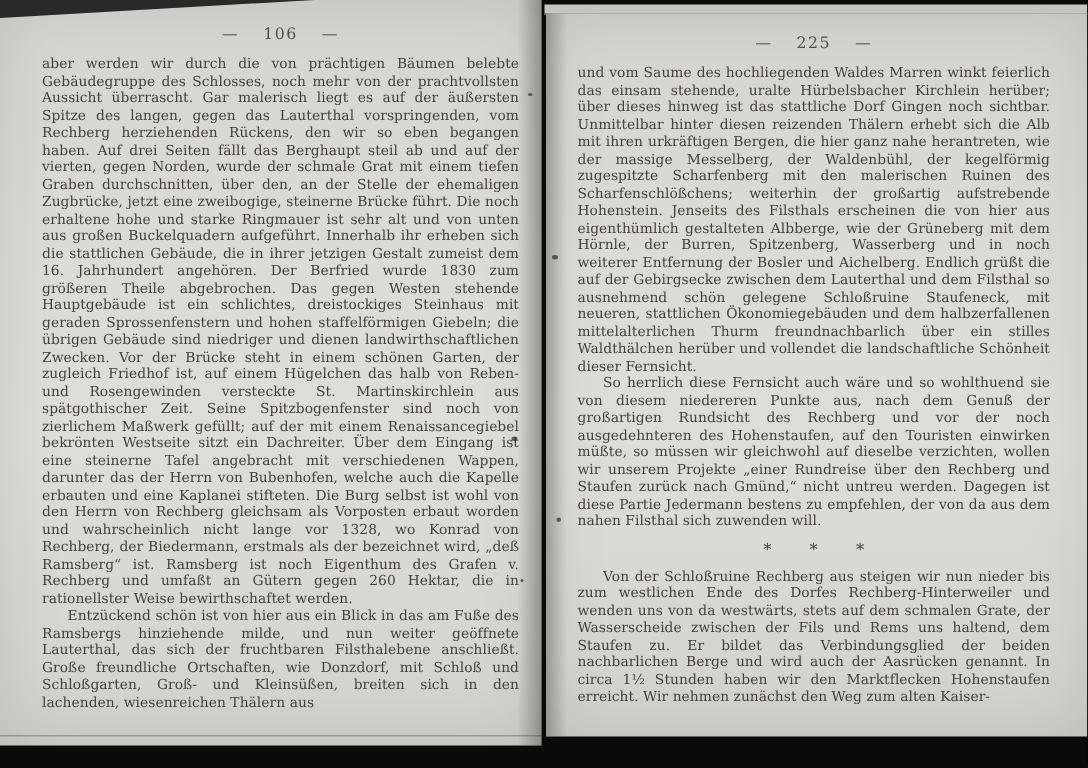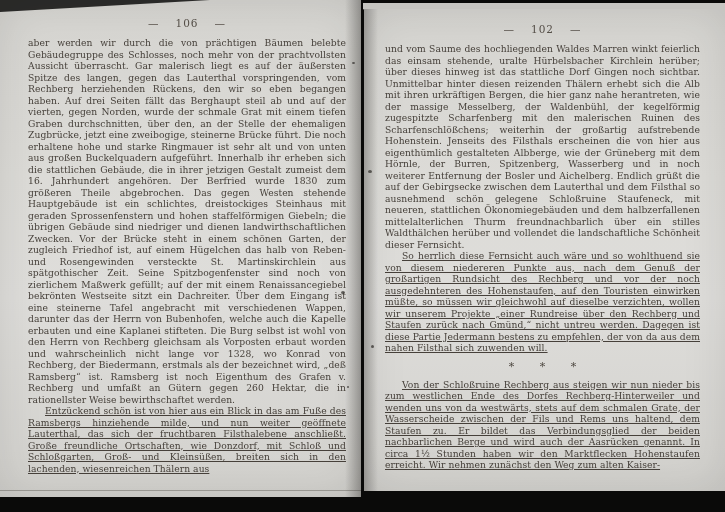--- a/index.html
+++ b/index.html
@@ -71,21 +71,21 @@
     letter-spacing: 1px;
   }
   .text-block {
     font-size: 9.2px;
     line-height: 11.5px;
     text-align: justify;
     color: var(--ink);
     letter-spacing: 0.05px;
   }
   .text-block p { margin: 0; }
-  .text-block p.indent { text-indent: 17px; text-decoration: underline; }
+  .text-block p.indent { text-indent: 17px; }
   .divider {
     text-align: center;
     font-size: 11px;
     letter-spacing: 11px;
     padding-left: 11px; 
     color: #4c463f;
     margin: 7px 0 6px 0;
     line-height: 12px;
   }
   .speck {
@@ -113,21 +113,21 @@
         <p>aber werden wir durch die von prächtigen Bäumen belebte Gebäudegruppe des Schlosses, noch mehr von der prachtvollsten Aussicht überrascht. Gar malerisch liegt es auf der äußersten Spitze des langen, gegen das Lauterthal vorspringenden, vom Rechberg herziehenden Rückens, den wir so eben begangen haben. Auf drei Seiten fällt das Berghaupt steil ab und auf der vierten, gegen Norden, wurde der schmale Grat mit einem tiefen Graben durchschnitten, über den, an der Stelle der ehemaligen Zugbrücke, jetzt eine zweibogige, steinerne Brücke führt. Die noch erhaltene hohe und starke Ringmauer ist sehr alt und von unten aus großen Buckelquadern aufgeführt. Innerhalb ihr erheben sich die stattlichen Gebäude, die in ihrer jetzigen Gestalt zumeist dem 16. Jahrhundert angehören. Der Berfried wurde 1830 zum größeren Theile abgebrochen. Das gegen Westen stehende Hauptgebäude ist ein schlichtes, dreistockiges Steinhaus mit geraden Sprossenfenstern und hohen staffelförmigen Giebeln; die übrigen Gebäude sind niedriger und dienen landwirthschaftlichen Zwecken. Vor der Brücke steht in einem schönen Garten, der zugleich Friedhof ist, auf einem Hügelchen das halb von Reben- und Rosengewinden versteckte St. Martinskirchlein aus spätgothischer Zeit. Seine Spitzbogenfenster sind noch von zierlichem Maßwerk gefüllt; auf der mit einem Renaissancegiebel bekrönten Westseite sitzt ein Dachreiter. Über dem Eingang ist eine steinerne Tafel angebracht mit verschiedenen Wappen, darunter das der Herrn von Bubenhofen, welche auch die Kapelle erbauten und eine Kaplanei stifteten. Die Burg selbst ist wohl von den Herrn von Rechberg gleichsam als Vorposten erbaut worden und wahrscheinlich nicht lange vor 1328, wo Konrad von Rechberg, der Biedermann, erstmals als der bezeichnet wird, „deß Ramsberg“ ist. Ramsberg ist noch Eigenthum des Grafen v. Rechberg und umfaßt an Gütern gegen 260 Hektar, die in rationellster Weise bewirthschaftet werden.</p>
         <p class="indent">Entzückend schön ist von hier aus ein Blick in das am Fuße des Ramsbergs hinziehende milde, und nun weiter geöffnete Lauterthal, das sich der fruchtbaren Filsthalebene anschließt. Große freundliche Ortschaften, wie Donzdorf, mit Schloß und Schloßgarten, Groß- und Kleinsüßen, breiten sich in den lachenden, wiesenreichen Thälern aus</p>
       </div>
     </div>
   </div>
 
   <div class="page page-right">
     <div class="page-inner-right">
       <div class="page-header">
         <span>—</span>
-        <span>102</span>
+        <span>225</span>
         <span>—</span>
       </div>
       <div class="text-block">
         <p>und vom Saume des hochliegenden Waldes Marren winkt feierlich das einsam stehende, uralte Hürbelsbacher Kirchlein herüber; über dieses hinweg ist das stattliche Dorf Gingen noch sichtbar. Unmittelbar hinter diesen reizenden Thälern erhebt sich die Alb mit ihren urkräftigen Bergen, die hier ganz nahe herantreten, wie der massige Messelberg, der Waldenbühl, der kegelförmig zugespitzte Scharfenberg mit den malerischen Ruinen des Scharfenschlößchens; weiterhin der großartig aufstrebende Hohenstein. Jenseits des Filsthals erscheinen die von hier aus eigenthümlich gestalteten Albberge, wie der Grüneberg mit dem Hörnle, der Burren, Spitzenberg, Wasserberg und in noch weiterer Entfernung der Bosler und Aichelberg. Endlich grüßt die auf der Gebirgsecke zwischen dem Lauterthal und dem Filsthal so ausnehmend schön gelegene Schloßruine Staufeneck, mit neueren, stattlichen Ökonomiegebäuden und dem halbzerfallenen mittelalterlichen Thurm freundnachbarlich über ein stilles Waldthälchen herüber und vollendet die landschaftliche Schönheit dieser Fernsicht.</p>
         <p class="indent">So herrlich diese Fernsicht auch wäre und so wohlthuend sie von diesem niedereren Punkte aus, nach dem Genuß der großartigen Rundsicht des Rechberg und vor der noch ausgedehnteren des Hohenstaufen, auf den Touristen einwirken müßte, so müssen wir gleichwohl auf dieselbe verzichten, wollen wir unserem Projekte „einer Rundreise über den Rechberg und Staufen zurück nach Gmünd,“ nicht untreu werden. Dagegen ist diese Partie Jedermann bestens zu empfehlen, der von da aus dem nahen Filsthal sich zuwenden will.</p>
         <div class="divider">* * *</div>
         <p class="indent">Von der Schloßruine Rechberg aus steigen wir nun nieder bis zum westlichen Ende des Dorfes Rechberg-Hinterweiler und wenden uns von da westwärts, stets auf dem schmalen Grate, der Wasserscheide zwischen der Fils und Rems uns haltend, dem Staufen zu. Er bildet das Verbindungsglied der beiden nachbarlichen Berge und wird auch der Aasrücken genannt. In circa 1½ Stunden haben wir den Marktflecken Hohenstaufen erreicht. Wir nehmen zunächst den Weg zum alten Kaiser-</p>
       </div>
     </div>
   </div>

